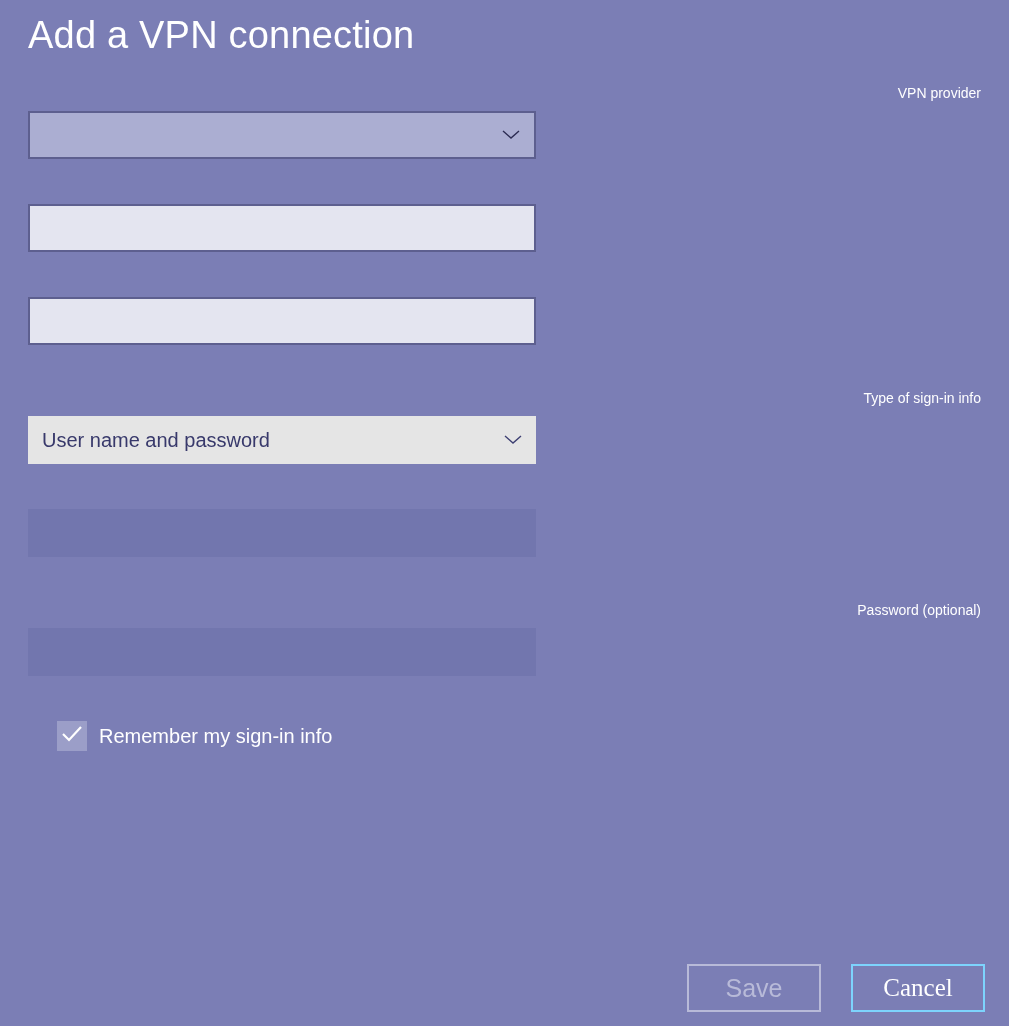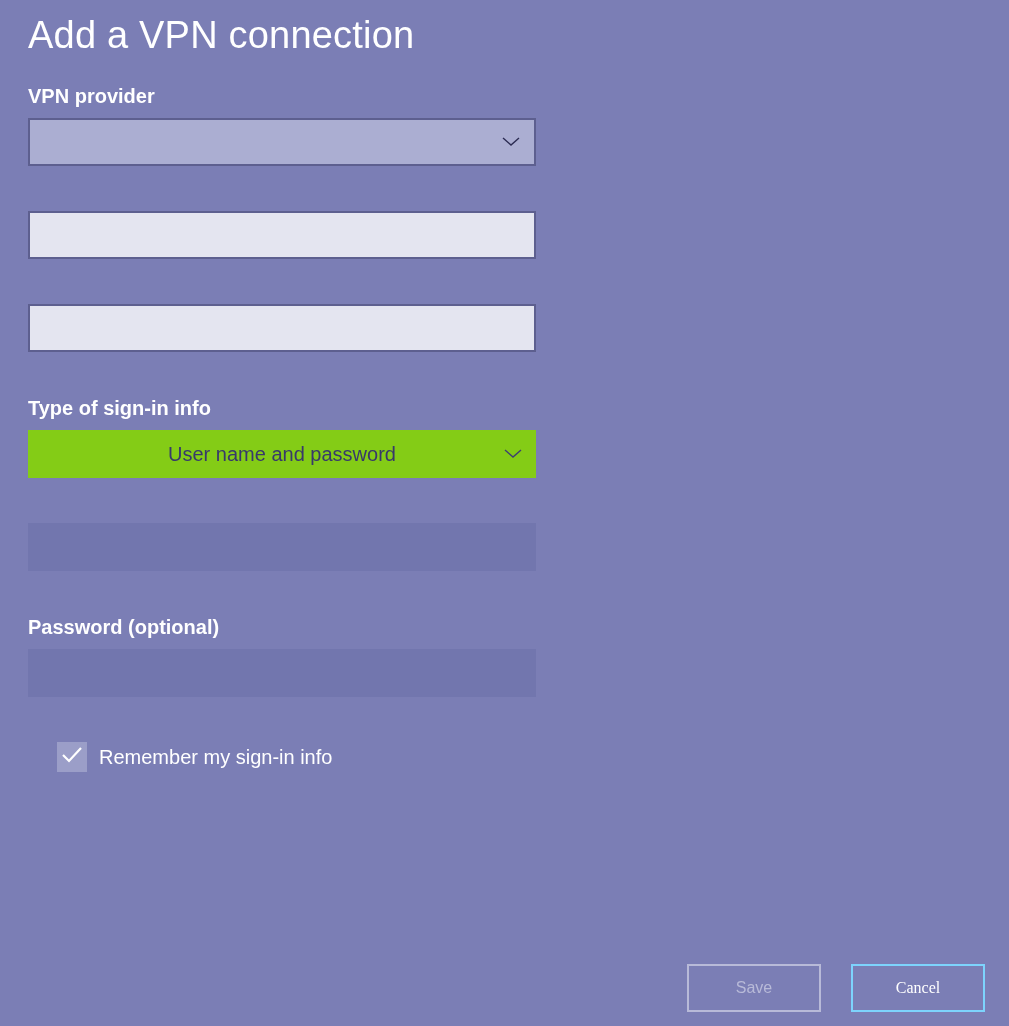--- a/index.html
+++ b/index.html
@@ -22,24 +22,25 @@
     .title {
       font-size: 38px;
       font-weight: 300;
       margin-bottom: 28px;
       letter-spacing: 0.2px;
     }
     .field {
       margin-bottom: 45px;
     }
     .field-label {
-      font-size: 20px;
-      font-weight: 700;
+      font-size: 14px;
+      font-weight: 400;
       margin-bottom: 10px;
       display: block;
+      text-align: right;
     }
     .dropdown {
       width: 508px;
       height: 48px;
       background: #abaed2;
       border: 2px solid #5d5f8f;
       position: relative;
       cursor: pointer;
       display: flex;
       align-items: center;
@@ -50,23 +51,22 @@
       right: 14px;
       top: 50%;
       transform: translateY(-50%);
     }
     .dropdown-text {
       font-size: 20px;
       color: #1a1a40;
       font-weight: 400;
     }
     .dropdown.disabled {
-      background: #84cc16;
+      background: #e5e5e5;
       border: none;
-      justify-content: center;
     }
     .dropdown.disabled .dropdown-text {
       color: #38396b;
     }
     .dropdown.disabled .chevron svg path {
       stroke: #3d3f72;
     }
     .text-input {
       width: 508px;
       height: 48px;
@@ -107,21 +107,21 @@
       right: 24px;
       display: flex;
       gap: 30px;
     }
     .btn {
       width: 134px;
       height: 48px;
       border: 2px solid #b8bad8;
       background: transparent;
       color: #ffffff;
-      font-size: 16px;
+      font-size: 25px;
       font-weight: 400;
       cursor: pointer;
       font-family: inherit;
     }
     .btn.disabled {
       color: #b8bad8;
       cursor: default;
     }
     .btn.primary {
       border: 2px solid #7dd3fc;

